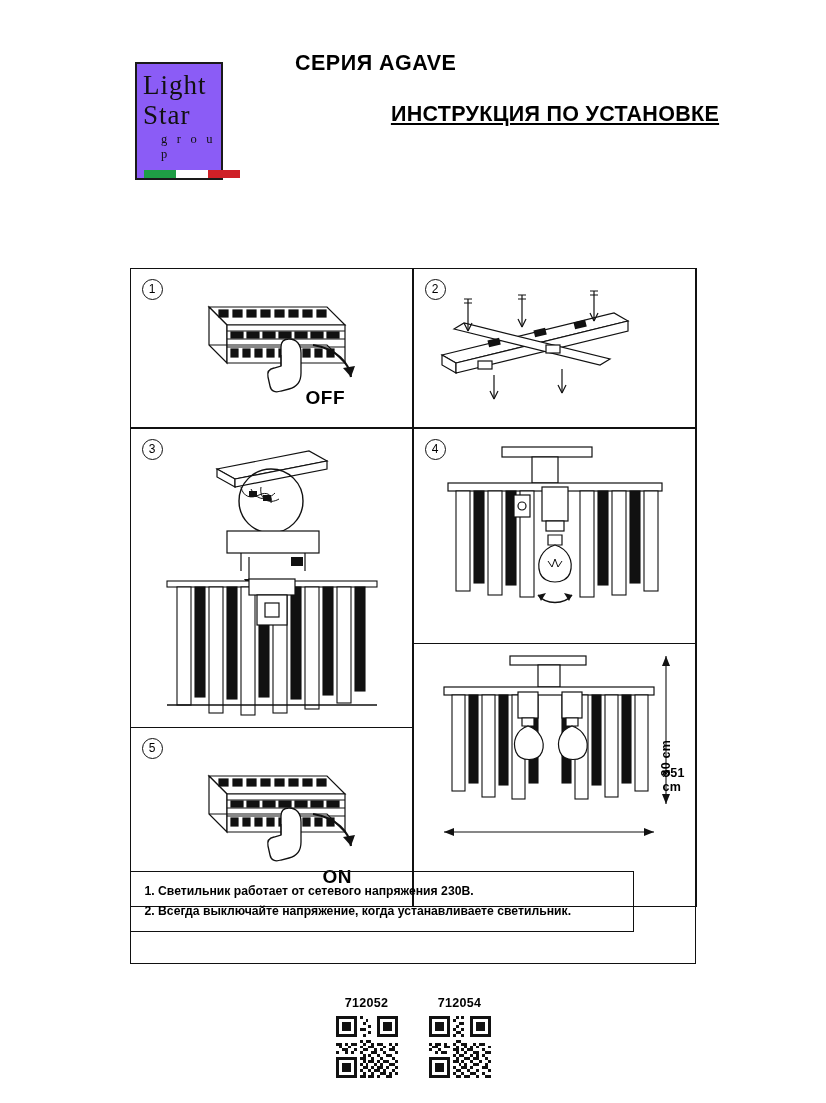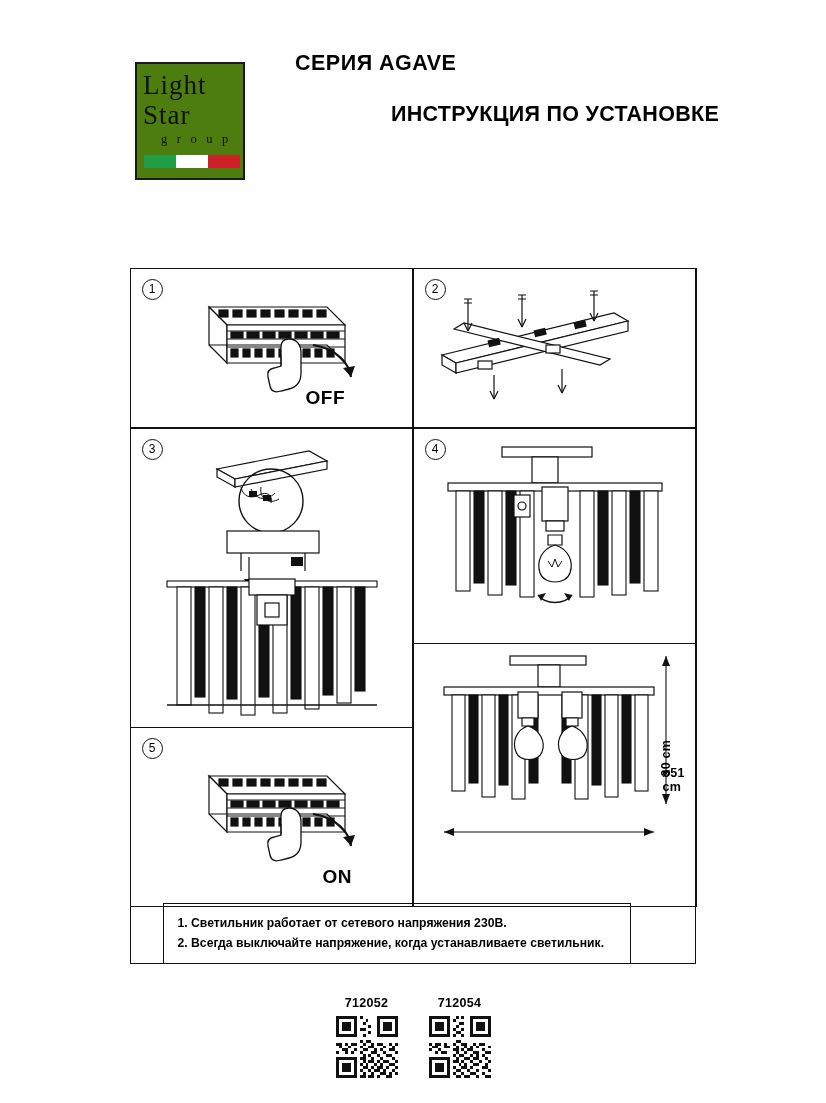--- a/index.html
+++ b/index.html
@@ -20,28 +20,28 @@
     position: absolute;
     left: 0; top: 48px;
     width: 826px;
     height: 160px;
     display: flex;
     align-items: flex-start;
   }
   .logo-box {
     position: absolute;
     left: 135px; top: 14px;
-    width: 110px; height: 118px;
+    width: 88px; height: 118px;
     border: 2px solid #1a1a1a;
     display: flex;
     flex-direction: column;
     align-items: flex-start;
     justify-content: flex-start;
     padding: 6px 0 0 6px;
-    background: #4d7c0f;
+    background: #8b5cf6;
   }
   .logo-line1, .logo-line2 {
     font-family: "Liberation Serif", serif;
     font-size: 27px;
     font-weight: 400;
     letter-spacing: 1px;
     line-height: 30px;
     color: #111;
   }
   .logo-group {
@@ -74,40 +74,41 @@
     padding-left: 40px;
   }
   .title-block {
     margin-top: 22px;
     text-align: center;
     padding-left: 40px;
     font-size: 21.5px;
     font-weight: bold;
     line-height: 29px;
     letter-spacing: 0.3px;
+    text-decoration: underline;
   }
 
   
   .panel {
     position: absolute;
     left: 130px; top: 268px;
     width: 566px; height: 696px;
     border: 1.5px solid #111;
   }
   .cell {
     position: absolute;
     border: 1.5px solid #111;
   }
   .c1 { left: -1.5px;  top: -1.5px;  width: 283px; height: 160px; }
   .c2 { left: 281.5px; top: -1.5px;  width: 284px; height: 160px; }
   .c3 { left: -1.5px;  top: 158.5px; width: 283px; height: 300px; }
   .c4 { left: 281.5px; top: 158.5px; width: 284px; height: 216px; }
   .c5 { left: -1.5px;  top: 457.5px; width: 283px; height: 180px; }
   .c6 { left: 281.5px; top: 373.5px; width: 284px; height: 264px; }
-  .c7 { left: -1.5px;  top: 634px; width: 468px; height: 61px; margin-left: 33px; }
+  .c7 { left: -1.5px;  top: 602px; width: 504px; height: 61px; }
 
   .step-num {
     position: absolute;
     left: 11px; top: 10px;
     width: 21px; height: 21px;
     border: 1.5px solid #111;
     border-radius: 50%;
     font-size: 12px;
     line-height: 18px;
     text-align: center;

